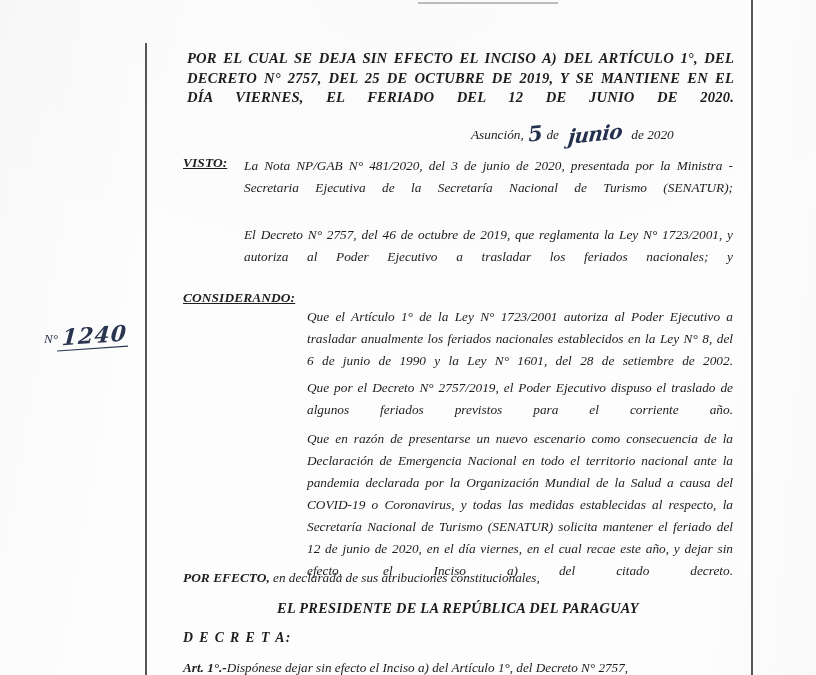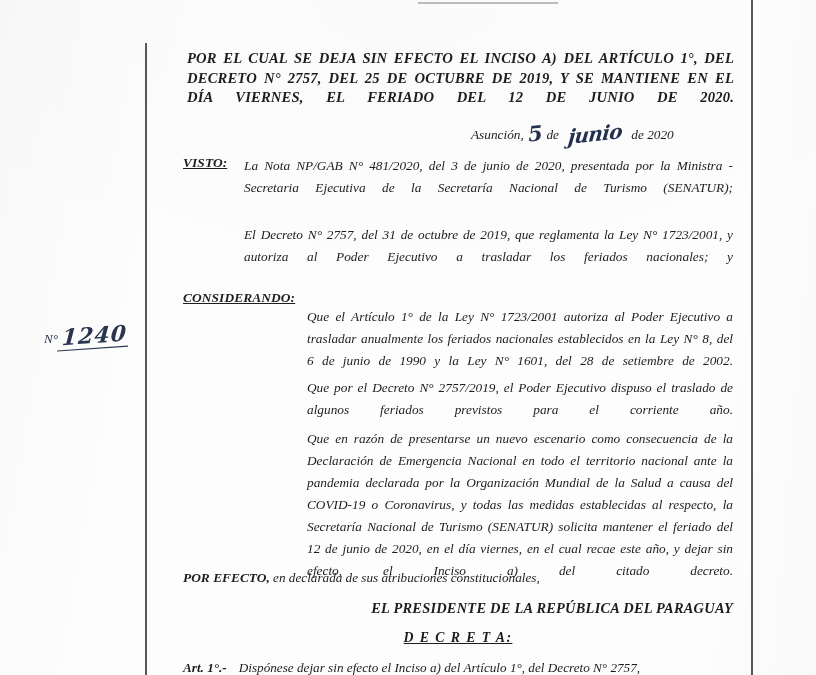--- a/index.html
+++ b/index.html
@@ -148,53 +148,51 @@
   .por-tanto .lead {
     font-weight: bold;
     font-style: italic;
     font-size: 13.4px;
   }
   .presidente {
     position: absolute;
     left: 0;
     top: 600px;
     width: 550px;
-    text-align: right;
+    text-align: center;
     font-weight: bold;
     font-style: italic;
     font-size: 14.4px;
     letter-spacing: .25px;
   }
   .decreta {
     position: absolute;
     left: 0;
     top: 630px;
     width: 550px;
-    text-align: center;
     font-weight: bold;
     font-style: italic;
     font-size: 13.8px;
     letter-spacing: 1.4px;
-    text-decoration: underline;
   }
 
   .article {
     position: absolute;
     left: 0;
     top: 659px;
     width: 550px;
     font-size: 13.2px;
     line-height: 17px;
     font-style: italic;
     white-space: nowrap;
   }
   .article .art-label {
     font-weight: bold;
     font-style: italic;
-    padding-right: 12px;
+    padding-right: 0;
   }
 
   
   .margin-number {
     position: absolute;
     left: 44px;
     top: 322px;
     font-style: italic;
     font-size: 14px;
     color: #2a3550;
@@ -233,21 +231,21 @@
 
     <div class="doc-title">POR EL CUAL SE DEJA SIN EFECTO EL INCISO A) DEL ARTÍCULO 1°, DEL DECRETO N° 2757, DEL 25 DE OCTUBRE DE 2019, Y SE MANTIENE EN EL DÍA VIERNES, EL FERIADO DEL 12 DE JUNIO DE 2020.</div>
 
     <div class="dateline">
       <span>Asunción,</span><span class="hand">5</span><span>de</span><span class="hand month">junio</span><span>de 2020</span>
     </div>
 
     <div class="section" style="top:155px;">
       <div class="sec-label">VISTO:</div>
       <div class="para" style="top:0px;">La Nota NP/GAB N° 481/2020, del 3 de junio de 2020, presentada por la Ministra - Secretaria Ejecutiva de la Secretaría Nacional de Turismo (SENATUR);</div>
-      <div class="para" style="top:69px;">El Decreto N° 2757, del 31 de octubre de 2019, que reglamenta la Ley N° 1723/2001, y autoriza al Poder Ejecutivo a trasladar los feriados nacionales; y</div>
+      <div class="para" style="top:69px;">El Decreto N° 2757, del 46 de octubre de 2019, que reglamenta la Ley N° 1723/2001, y autoriza al Poder Ejecutivo a trasladar los feriados nacionales; y</div>
     </div>
 
     <div class="section" style="top:290px;">
       <div class="sec-label">CONSIDERANDO:</div>
       <div class="para" style="left:124px; width:426px; top:16px;">Que el Artículo 1° de la Ley N° 1723/2001 autoriza al Poder Ejecutivo a trasladar anualmente los feriados nacionales establecidos en la Ley N° 8, del 6 de junio de 1990 y la Ley N° 1601, del 28 de setiembre de 2002.</div>
       <div class="para" style="left:124px; width:426px; top:87px;">Que por el Decreto N° 2757/2019, el Poder Ejecutivo dispuso el traslado de algunos feriados previstos para el corriente año.</div>
       <div class="para" style="left:124px; width:426px; top:138px;">Que en razón de presentarse un nuevo escenario como consecuencia de la Declaración de Emergencia Nacional en todo el territorio nacional ante la pandemia declarada por la Organización Mundial de la Salud a causa del COVID-19 o Coronavirus, y todas las medidas establecidas al respecto, la Secretaría Nacional de Turismo (SENATUR) solicita mantener el feriado del 12 de junio de 2020, en el día viernes, en el cual recae este año, y dejar sin efecto, el Inciso a) del citado decreto.</div>
     </div>
 
     <div class="por-tanto">

